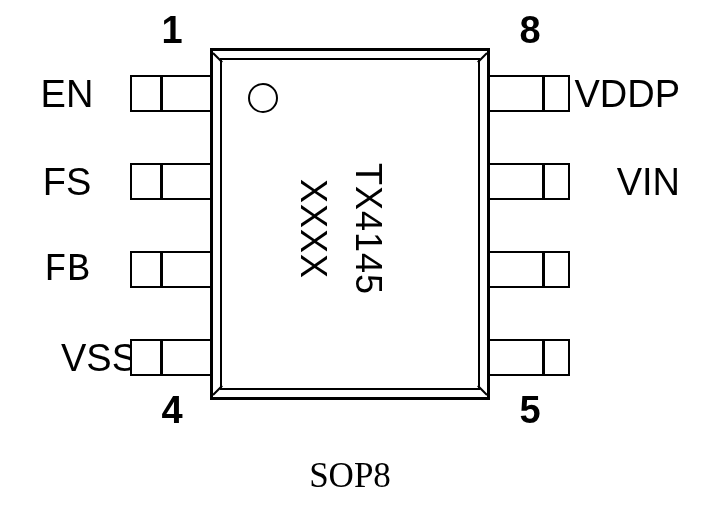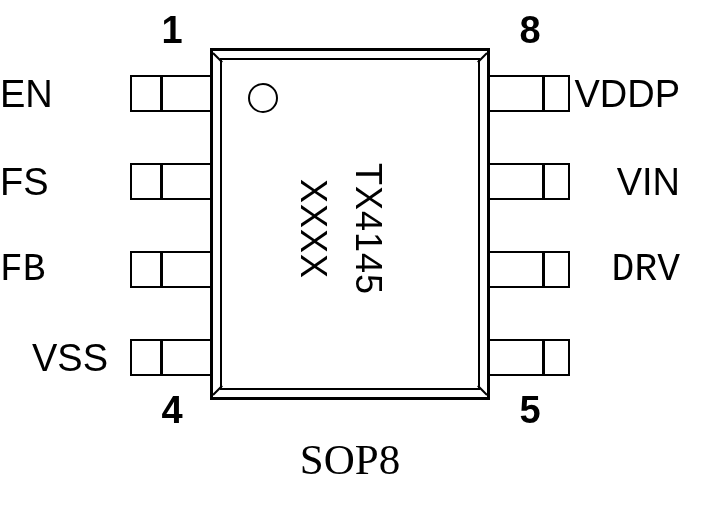--- a/index.html
+++ b/index.html
@@ -20,21 +20,21 @@
     font-size: 38px;
     font-weight: bold;
     line-height: 44px;
   }
   .pin-label {
     position: absolute;
     font-size: 38px;
     line-height: 44px;
     height: 44px;
   }
-  .pin-label.left  { left: 0;     width: 118px; }
+  .pin-label.left  { left: 8px;     width: 118px; text-align: center; }
   .pin-label.right { left: 548px; width: 132px; text-align: right; }
   .pin {
     position: absolute;
     width: 82px;
     height: 37px;
     border: 2.5px solid #000;
     background: #fff;
   }
   .pin .divider {
     position: absolute;
@@ -84,25 +84,25 @@
     left: 128px; top: 178px;
     transform: translate(-50%, -50%) rotate(90deg);
     font-size: 36px;
     line-height: 55px;
     letter-spacing: 1px;
     text-align: center;
     white-space: nowrap;
   }
   .package-label {
     position: absolute;
-    left: 210px; top: 436px;
+    left: 210px; top: 452px;
     width: 280px;
     text-align: center;
     font-family: "Liberation Serif", serif;
-    font-size: 43px;
+    font-size: 35px;
     line-height: 48px;
   }
   .lbl1 { top: 72px; }
   .lbl2 { top: 160px; }
   .lbl3 { top: 248px; font-family: Liberation Mono, monospace; }
   .lbl4 { top: 336px; margin-left: 32px; }
 </style>
 </head>
 <body>
 
@@ -113,21 +113,20 @@
   <div class="pin-number" style="left:150px; top:388px;">4</div>
   <div class="pin-number" style="left:508px; top:388px;">5</div>
 
   <div class="pin-label left lbl1">EN</div>
   <div class="pin-label left lbl2">FS</div>
   <div class="pin-label left lbl3">FB</div>
   <div class="pin-label left lbl4">VSS</div>
 
   <div class="pin-label right lbl1">VDDP</div>
   <div class="pin-label right lbl2">VIN</div>
-  <div class="pin-label right lbl3">DRV</div>
 
   <div class="pin pleft r1">
       <div class="divider"></div>
     </div>
   <div class="pin pleft r2">
       <div class="divider"></div>
     </div>
   <div class="pin pleft r3">
       <div class="divider"></div>
     </div>

